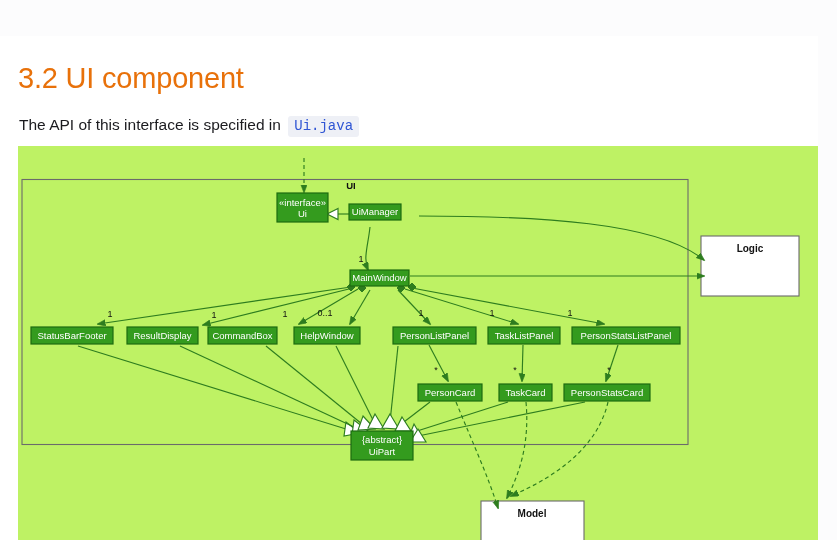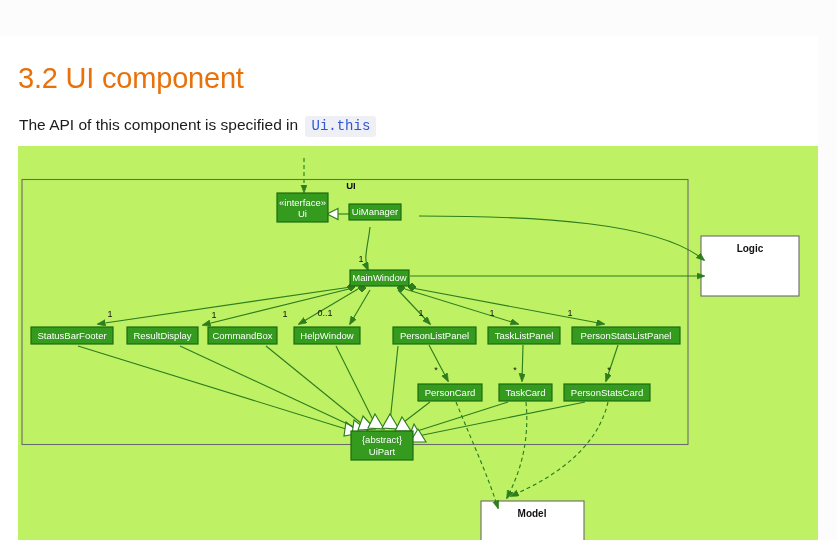--- a/index.html
+++ b/index.html
@@ -102,21 +102,21 @@
 </head>
 <body>
 
 <div id="page">
 
   <div class="content-surface"></div>
 
   <h1 class="page-title">3.2 UI component</h1>
 
   <p class="api-line">
-    <span>The </span><span class="strong">API</span><span> of this component is specified in </span><span class="code-chip">Ui.this</span>
+    <span>The </span><span class="strong">API</span><span> of this interface is specified in </span><span class="code-chip">Ui.java</span>
   </p>
 
   <div class="diagram-card">
     <svg class="uml" width="800" height="415" viewBox="0 0 800 415">
 
       <defs>
         <marker id="arrowOpen" markerWidth="9" markerHeight="9" refX="7.5" refY="3.2" orient="auto" markerUnits="userSpaceOnUse">
           <path d="M0,0 L8,3.2 L0,6.4" fill="none" stroke="#2e7d1f" stroke-width="1.15"></path>
         </marker>
         <marker id="arrowSolid" markerWidth="9" markerHeight="9" refX="7.5" refY="3.2" orient="auto" markerUnits="userSpaceOnUse">

